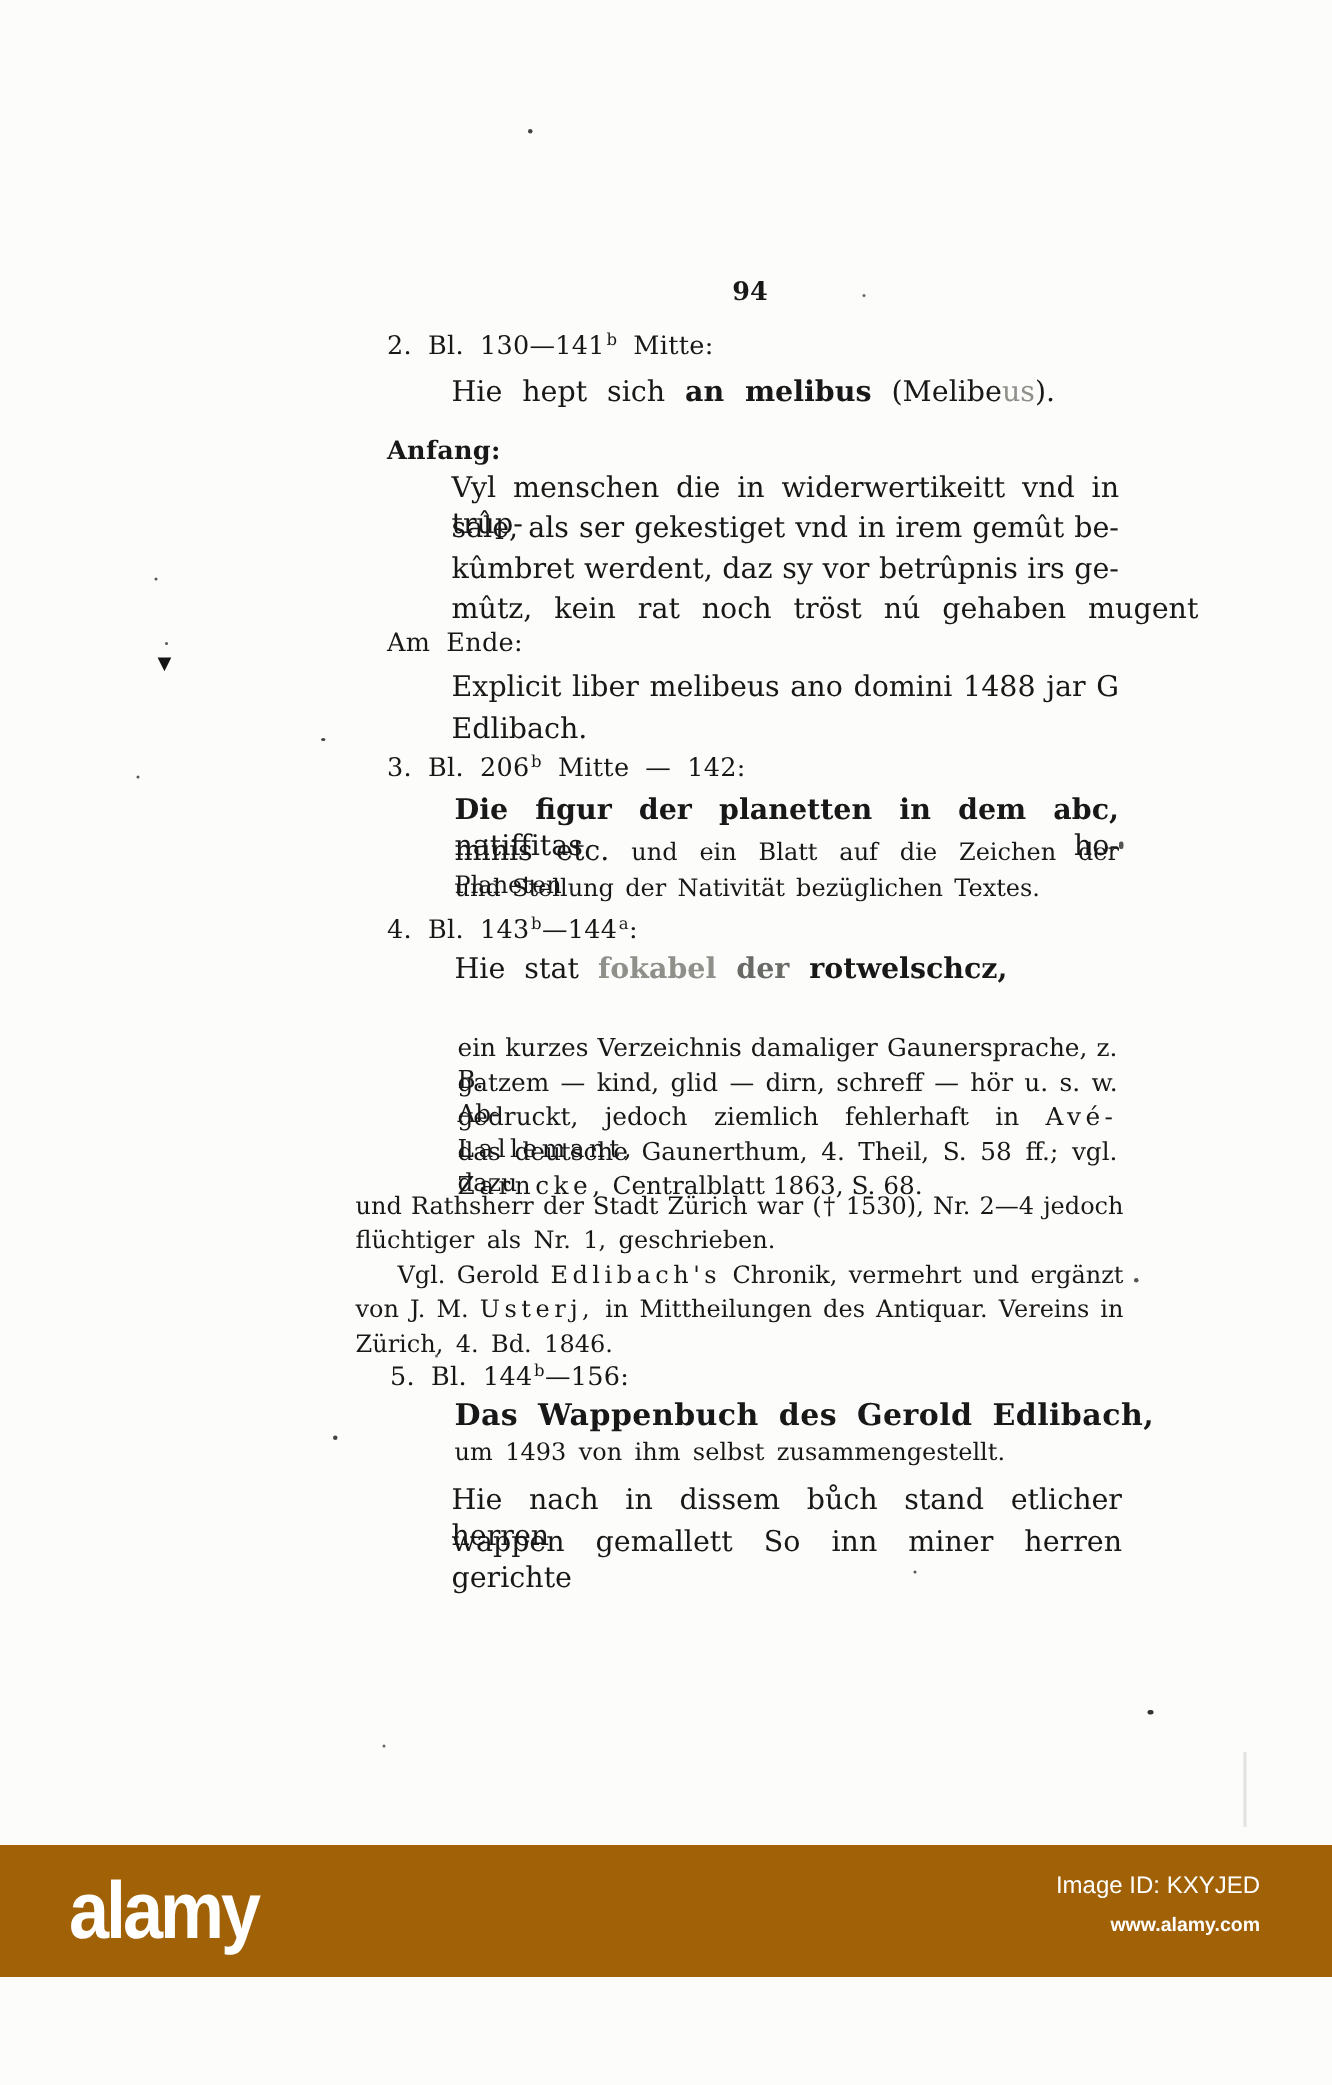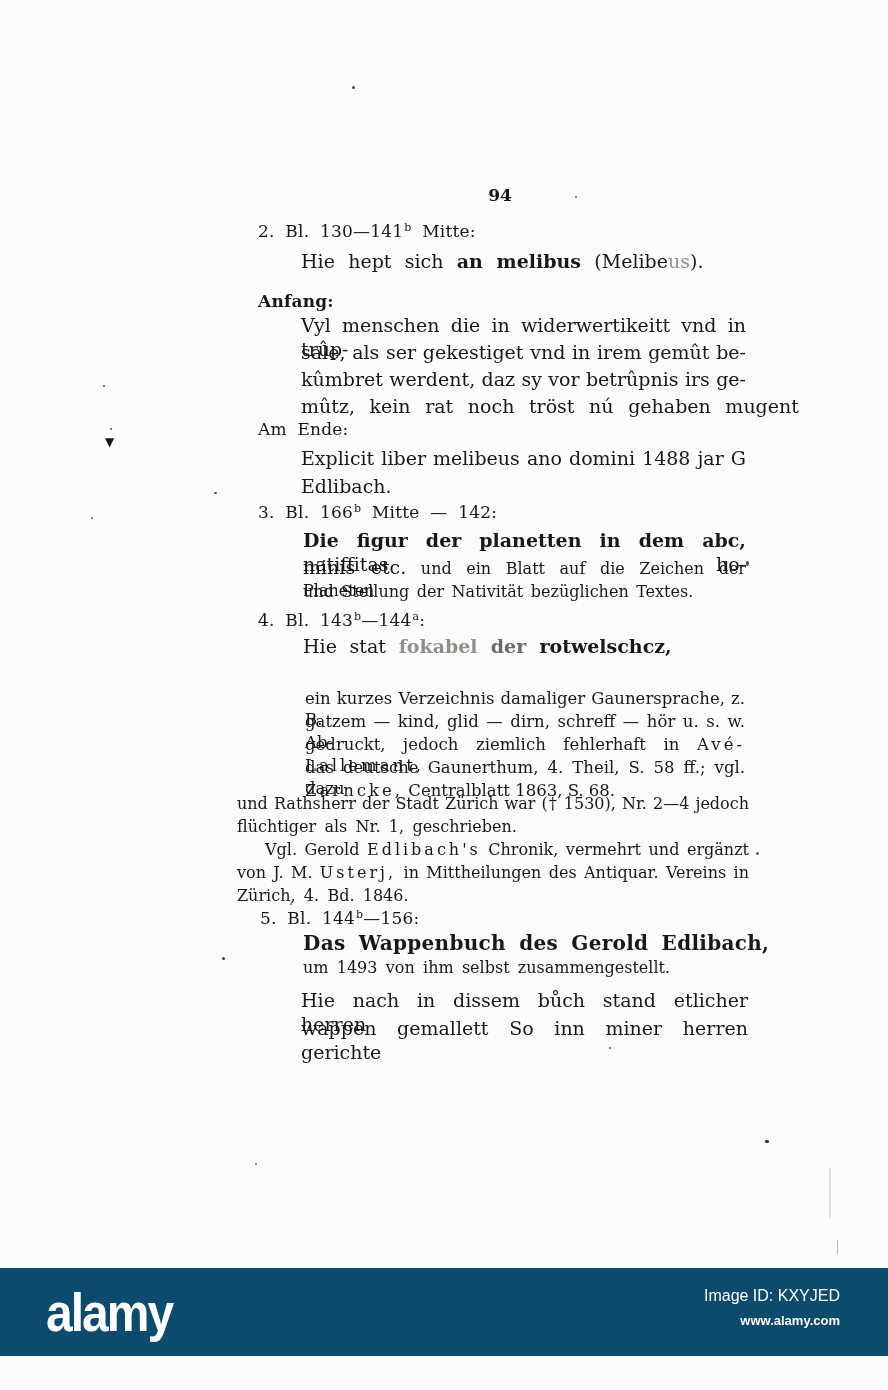--- a/index.html
+++ b/index.html
@@ -30,21 +30,21 @@
   .mid{color:#6a6a66;}
   .sup{font-size:11px;vertical-align:6px;margin-left:1px;line-height:0;}
   .pageno{font-weight:bold;font-size:17px;text-align:center;}
   .title-big{font-size:20px;font-weight:bold;word-spacing:.3em;letter-spacing:.3px;}
   .speck{position:absolute;background:#555;border-radius:50%;}
   .blot{position:absolute;color:#151515;font-size:12px;line-height:10px;font-family:"DejaVu Sans",sans-serif;}
   .scanline{position:absolute;background:#e2e2e0;}
   .tick{position:absolute;background:#b9b9b6;}
   
   .bar{
-    left:0;top:1268px;width:888px;height:88px;background:#0c4a6e;
+    left:0;top:1230px;width:888px;height:88px;background:#a16207;
     font-family:"Liberation Sans", sans-serif;color:#ffffff;
   }
   .logo{
     position:absolute;left:46px;top:14px;
     font-size:48px;font-weight:bold;letter-spacing:-2px;
     transform:scaleY(1.12);transform-origin:top left;
   }
   .wm-right{
     position:absolute;right:48px;top:16px;text-align:right;
   }
@@ -72,21 +72,21 @@
   <div class="abs t-body j" style="left:301px;top:340px;width:445px;">sale, als ser gekestiget vnd in irem gemût be-</div>
   <div class="abs t-body ws45" style="left:301px;top:394px;">mûtz, kein rat noch tröst nú gehaben mugent</div>
   <div class="abs t-body j" style="left:301px;top:367px;width:445px;">kûmbret werdent, daz sy vor betrûpnis irs ge-</div>
 
   <div class="abs t-head" style="left:258px;top:419px;">Am Ende:</div>
 
   <div class="abs t-body j" style="left:301px;top:446px;width:445px;">Explicit liber melibeus ano domini 1488 jar G</div>
   <div class="abs t-body" style="left:301px;top:474px;">Edlibach.</div>
 
   <div class="abs t-head" style="left:258px;top:502px;">
-    <span>3. Bl. 166</span><sup class="sup">b</sup><span> Mitte — 142:</span>
+    <span>3. Bl. 206</span><sup class="sup">b</sup><span> Mitte — 142:</span>
   </div>
 
   <div class="abs t-body j" style="left:303px;top:528px;width:443px;">
     <span class="b">Die figur der planetten in dem abc,</span><span> natiffitas ho-</span>
   </div>
   <div class="abs j" style="left:303px;top:556px;width:443px;font-size:16px;line-height:22px;">
     <span style="font-size:19px;margin-top:42px;">minis etc.</span><span> und ein Blatt auf die Zeichen der Planeten</span>
   </div>
   <div class="abs t-small ws15" style="left:303px;top:581px;">und Stellung der Nativität bezüglichen Textes.</div>
 

